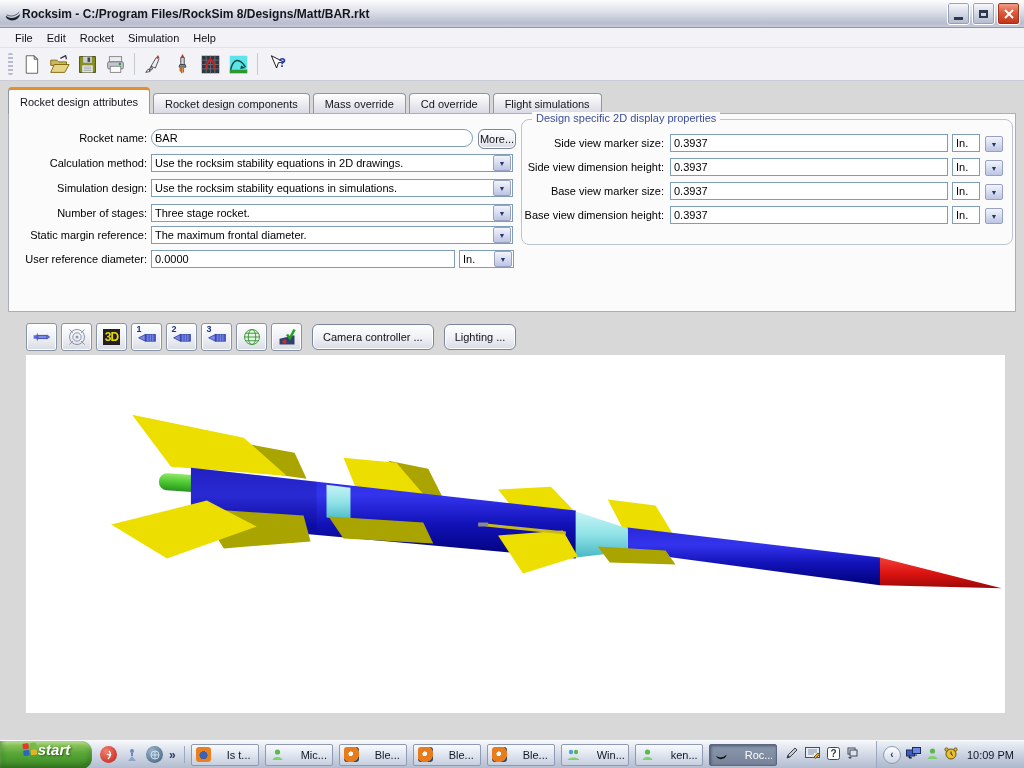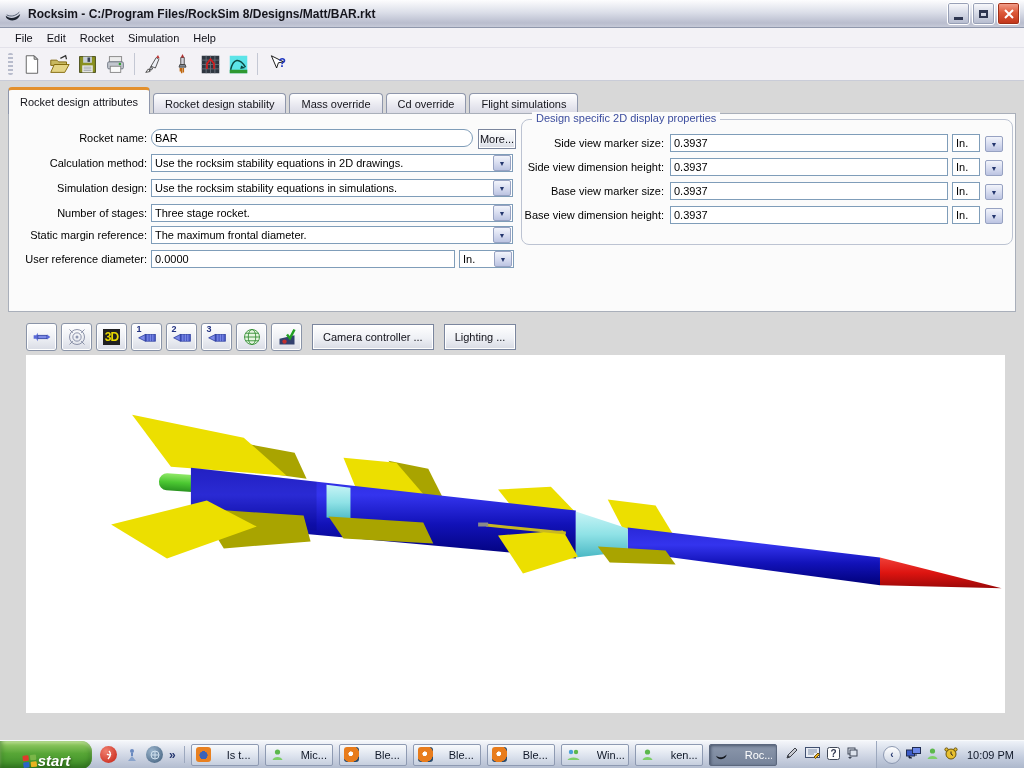--- a/index.html
+++ b/index.html
@@ -4,21 +4,21 @@
 <style>
   html,body{margin:0;padding:0}
   body{width:1024px;height:768px;position:relative;overflow:hidden;
        font-family:"Liberation Sans",sans-serif;background:#d8d8d8;font-size:11px;color:#000}
   .abs{position:absolute}
 
   
   .titlebar{left:0;top:0;width:1024px;height:28px;
     background:linear-gradient(#fdfdfe,#dcdfe9 45%,#b9bdce 85%,#c6cad8);
     border-bottom:1px solid #8f97ac;display:flex;align-items:center;padding:0 4px;box-sizing:border-box}
-  .title-text{font-size:12px;font-weight:bold;color:#15151c;margin-left:6px;flex:1;
+  .title-text{font-size:12px;font-weight:bold;color:#15151c;flex:1;
     white-space:nowrap;overflow:hidden}
   .win-btn{width:21px;height:21px;border:1px solid #fff;border-radius:3px;margin-left:2px;
     background:linear-gradient(#fbfbfd,#d5d9e6 50%,#b4bacd);box-shadow:inset 0 0 0 1px #98a0b6;
     display:flex;align-items:center;justify-content:center}
   .win-btn.close{background:linear-gradient(#f3a391,#dd5a3a 45%,#c03318);box-shadow:inset 0 0 0 1px #a03018}
   .g-min{width:9px;height:3px;background:#2e3650;margin-top:10px}
   .g-max{width:9px;height:8px;border:2px solid #2e3650;border-top-width:3px;box-sizing:border-box}
 
   
   .menubar{left:0;top:28px;width:1024px;height:20px;background:#f3f2f6;border-bottom:1px solid #e3e2ea;
@@ -39,21 +39,21 @@
   .tab.active{height:24px;background:#fbfbfb;border-top:3px solid #e3902c;z-index:3}
   .panel{left:8px;top:113px;width:1008px;height:199px;background:#fbfbfb;border:1px solid #a9afba;box-sizing:border-box;z-index:2}
   .flabel{position:absolute;width:138px;text-align:right;line-height:18px}
   .txt{position:absolute;height:18px;border:1px solid #7f9db9;background:#fff;font:11px "Liberation Sans",sans-serif;
     padding:0 3px;box-sizing:border-box;color:#000}
   .combo{position:absolute;height:18px;border:1px solid #7f9db9;background:#fff;display:flex;align-items:center;box-sizing:border-box}
   .combo-text{flex:1;padding-left:3px;white-space:nowrap;overflow:hidden}
   .combo-arrow{width:16px;height:14px;margin:1px;border:1px solid #97a2c2;border-radius:2px;
     background:linear-gradient(#f2f4fb,#d8ddf0 50%,#bcc4e2);color:#24366e;font-size:7px;
     display:flex;align-items:center;justify-content:center}
-  .btn{border:1px solid #7b869e;border-radius:0;background:linear-gradient(#ffffff,#eef0f5 55%,#d8dbe4);
+  .btn{border:1px solid #7b869e;border-radius:6px;background:linear-gradient(#ffffff,#eef0f5 55%,#d8dbe4);
     display:flex;align-items:center;justify-content:center;color:#101018;box-shadow:inset 0 0 0 1px #fff}
 
   .groupbox{position:absolute;left:512px;top:5px;width:490px;height:124px;border:1px solid #bcc3d2;border-radius:8px}
   .legend{position:absolute;top:-8px;left:10px;background:#fbfbfb;padding:0 4px;color:#3c4d9e}
   .grow-label{position:absolute;width:142px;text-align:right;line-height:18px}
 
   
   .vtoolbar{left:26px;top:323px;height:28px;display:flex;align-items:center;gap:4px}
   .v-btn{width:29px;height:26px;border:1px solid #8a94a8;border-radius:3px;
     background:linear-gradient(#ffffff,#edeff4 55%,#d9dce5);display:flex;align-items:center;justify-content:center;
@@ -66,21 +66,21 @@
 
   
   .canvas{left:26px;top:355px;width:979px;height:358px;background:#ffffff}
 
   
   .taskbar{left:0;top:740px;width:1024px;height:28px;
     background:linear-gradient(#f4f6fa,#ccd3e2 60%,#b3bdd0);border-top:1px solid #f8fafc;
     display:flex;align-items:center;box-sizing:border-box}
   .start-btn{width:92px;height:28px;border-radius:0 11px 11px 0;
     background:linear-gradient(#9ed06c,#57a636 45%,#3c8a28);box-shadow:inset 0 -3px 6px #2c6a1c,inset 0 2px 3px #c8e8a0;
-    display:flex;align-items:flex-end;justify-content:center;}
+    display:flex;align-items:flex-start;justify-content:center;}
   .start-label{color:#fff;font-weight:bold;font-style:italic;font-size:15px;text-shadow:1px 1px 2px #2c5c18}
   .ql{display:flex;align-items:center;gap:6px;padding:0 8px;border-right:1px solid #9ca8be}
   .ql-ico{width:17px;height:17px;border-radius:50%;display:flex;align-items:center;justify-content:center}
   .chev{color:#24366e;font-weight:bold;font-size:12px}
   .tasks{display:flex;gap:6px;padding-left:6px}
   .task{width:68px;height:22px;border:1px solid #8e9ab2;border-radius:2px;
     background:linear-gradient(#f8fafc,#dde3ee 55%,#c6cfde);display:flex;align-items:center;gap:16px;
     padding:0 4px;box-sizing:border-box;color:#101828}
   .task.active{background:linear-gradient(#8b97ab,#76839a);box-shadow:inset 1px 1px 3px #4c586e;color:#fff;border-color:#5c687e}
   .task .t-ico{width:15px;height:15px;flex:none;border-radius:3px;display:flex;align-items:center;justify-content:center}
@@ -194,21 +194,21 @@
   <span class="tb-btn">
     <svg viewBox="0 0 24 24">
         <path d="M5 2l6 14 2-6 6-1z" fill="#fff" stroke="#000"></path>
         <text x="13" y="15" font-size="14" fill="#2038c0" font-weight="bold" font-family="Liberation Sans">?</text>
       </svg>
     </span>
 </div>
 
 <div class="abs tabs">
   <span class="tab active">Rocket design attributes</span>
-  <span class="tab">Rocket design stability</span>
+  <span class="tab">Rocket design components</span>
   <span class="tab">Mass override</span>
   <span class="tab">Cd override</span>
   <span class="tab">Flight simulations</span>
 </div>
 
 <div class="abs panel">
 
   <span class="flabel" style="top:15px">Rocket name:</span>
   <input class="txt" style="left: 142px; top: 15px; width: 322px; border-radius: 9px;" readonly="" value="BAR">
   <span class="btn" style="position:absolute;left:469px;top:15px;width:36px;height:18px">More...</span>

